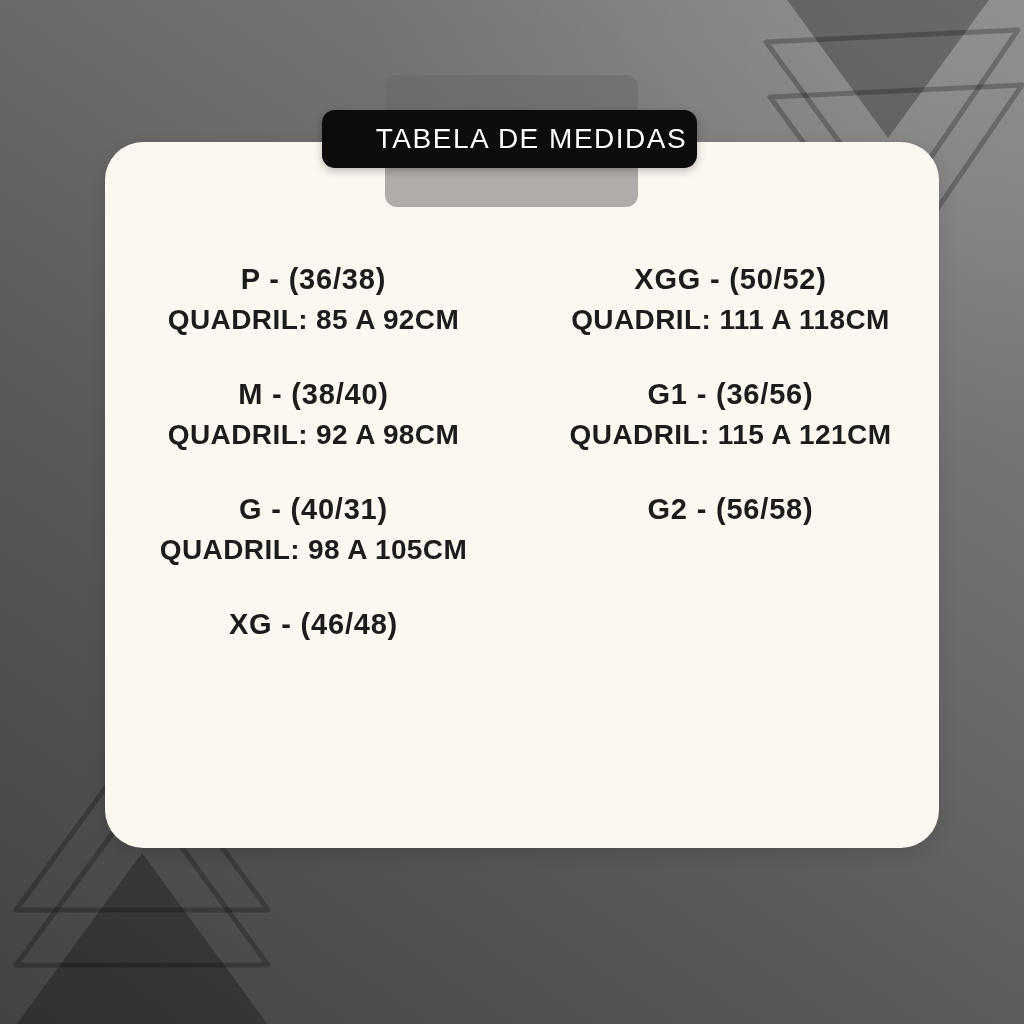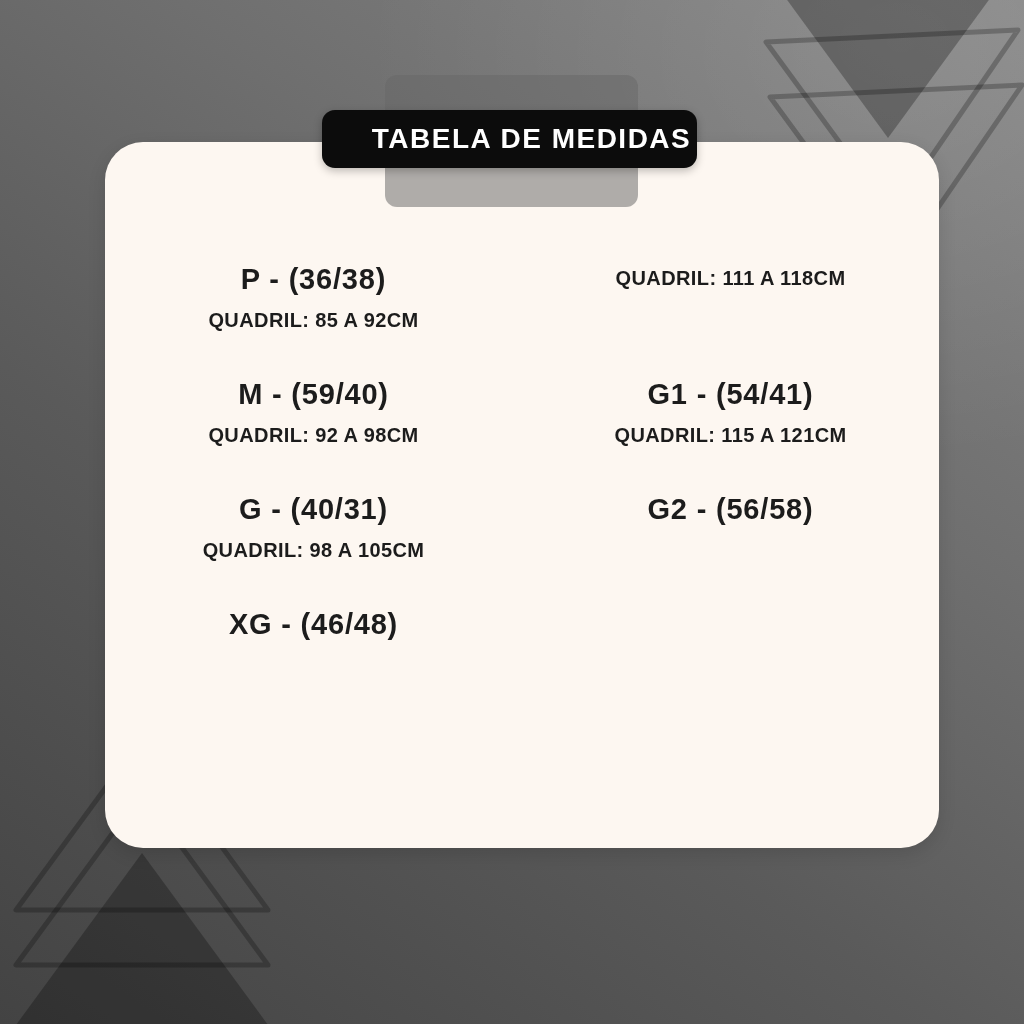--- a/index.html
+++ b/index.html
@@ -54,21 +54,21 @@
     border-radius: 13px;
     background: #0C0C0C;
     display: flex;
     align-items: center;
     justify-content: center;
     box-shadow: 0 3px 8px rgba(0,0,0,0.25);
   }
   .banner span {
     color: #FFFFFF;
     font-size: 28px;
-    font-weight: 700;
+    font-weight: 400;
     letter-spacing: 1.5px;
     white-space: nowrap;
     margin-left: 44px;
   }
 
   .size-grid {
     position: absolute;
     left: 105px; top: 142px;
     width: 834px;
     padding-top: 116px;
@@ -81,21 +81,21 @@
     color: #1C1C1C;
   }
   .entry .size-line {
     font-size: 29px;
     line-height: 42px;
     font-weight: 600;
     letter-spacing: 0.8px;
     white-space: nowrap;
   }
   .entry .hip-line {
-    font-size: 20px;
+    font-size: 28px;
     line-height: 40px;
     font-weight: 700;
     letter-spacing: 0.4px;
     white-space: nowrap;
   }
 </style>
 </head>
 <body>
 
 <div class="canvas">
@@ -121,36 +121,37 @@
     <span>TABELA DE MEDIDAS</span>
   </div>
 
   <div class="size-grid">
 
     <div class="entry">
       <div class="size-line">P - (36/38)</div>
       <div class="hip-line">QUADRIL: 85 A 92CM</div>
     </div>
     <div class="entry">
-      <div class="size-line">M - (59/40)</div>
+      <div class="size-line">M - (38/40)</div>
       <div class="hip-line">QUADRIL: 92 A 98CM</div>
     </div>
     <div class="entry">
       <div class="size-line">G - (40/31)</div>
       <div class="hip-line">QUADRIL: 98 A 105CM</div>
     </div>
 
     <div class="entry">
       <div class="size-line">XG - (46/48)</div>
     </div>
     <div class="entry">
+      <div class="size-line">XGG - (50/52)</div>
       <div class="hip-line">QUADRIL: 111 A 118CM</div>
     </div>
     <div class="entry">
-      <div class="size-line">G1 - (54/41)</div>
+      <div class="size-line">G1 - (36/56)</div>
       <div class="hip-line">QUADRIL: 115 A 121CM</div>
     </div>
     <div class="entry">
       <div class="size-line">G2 - (56/58)</div>
     </div>
 
   </div>
 </div>
 
 </body></html>

